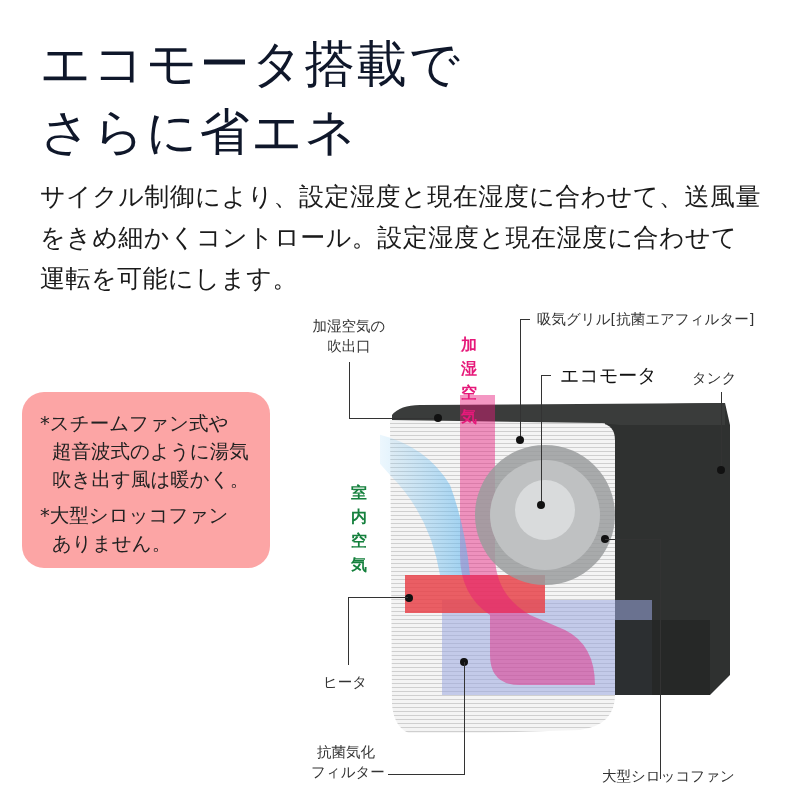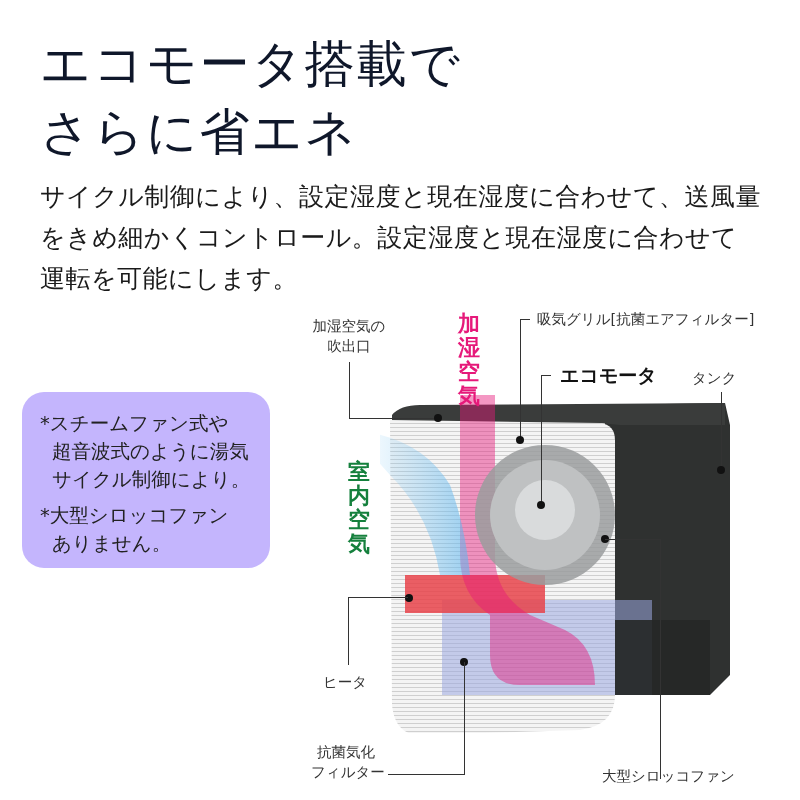--- a/index.html
+++ b/index.html
@@ -3,49 +3,49 @@
 <meta charset="utf-8">
 <style>
   html, body { margin:0; padding:0; background:#ffffff; }
   body { width:800px; height:800px; position:relative; overflow:hidden;
          font-family:"DejaVu Sans", sans-serif; color:#111; }
   .headline { position:absolute; left:40px; top:30px; font-size:50px; line-height:68px;
               font-weight:400; letter-spacing:2px; color:#0f172a; }
   .desc { position:absolute; left:40px; top:176px; width:740px; font-size:25px; line-height:41px;
           color:#1a1a1a; letter-spacing:0.5px; }
   .note-box { position:absolute; left:22px; top:392px; width:248px; height:176px;
-              background:#c4b5fd; border-radius:22px; }
+              background:#fca5a5; border-radius:22px; }
   .note { position:absolute; left:18px; font-size:19.5px; line-height:28px; color:#222; width:230px; }
   .note .ind { display:block; padding-left:12px; }
   .lbl { position:absolute; font-size:14.5px; line-height:20px; color:#333; white-space:nowrap; }
   .leader { position:absolute; background:#333; }
   .dot { position:absolute; width:8px; height:8px; border-radius:50%; background:#111; }
-  .vlabel { position:absolute; font-weight:bold; font-size:22px; line-height:24px; width:24px; text-align:center; }
-  .eco { position:absolute; font-weight:bold; font-size:19px; color:#111; white-space:nowrap; }
+  .vlabel { position:absolute; font-weight:bold; font-size:16px; line-height:24px; width:24px; text-align:center;margin-top:21px; }
+  .eco { position:absolute; font-weight:normal; font-size:19px; color:#111; white-space:nowrap; }
   .illus { position:absolute; left:380px; top:395px; width:352px; height:338px; }
 </style>
 </head>
 <body>
 
 <div class="headline">
   <div>エコモータ搭載で</div>
   <div>さらに省エネ</div>
 </div>
 
 <div class="desc">
   <div>サイクル制御により、設定湿度と現在湿度に合わせて、送風量</div>
   <div>をきめ細かくコントロール。設定湿度と現在湿度に合わせて</div>
   <div>運転を可能にします。</div>
 </div>
 
 <div class="note-box">
   <div class="note" style="top:18px;">
     <span>*スチームファン式や</span>
     <span class="ind">超音波式のように湯気</span>
-    <span class="ind">サイクル制御により。</span>
+    <span class="ind">吹き出す風は暖かく。</span>
   </div>
   <div class="note" style="top:110px;">
     <span>*大型シロッコファン</span>
     <span class="ind">ありません。</span>
   </div>
 </div>
 
 <svg class="illus" viewBox="0 0 352 338" width="352" height="338">
   <defs>
     <pattern id="stripes" width="6" height="4" patternUnits="userSpaceOnUse">

